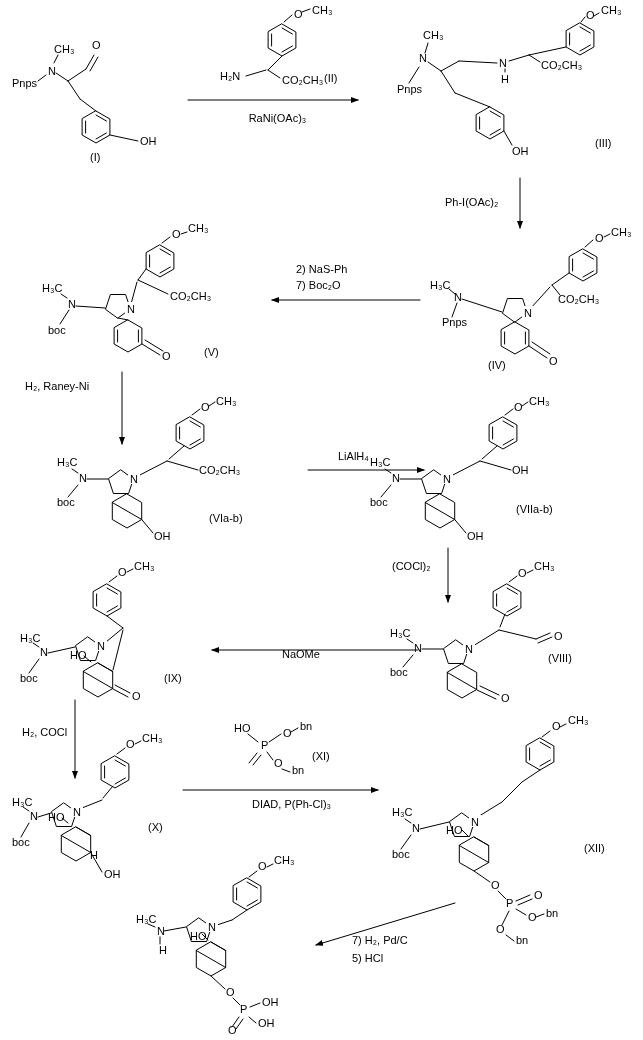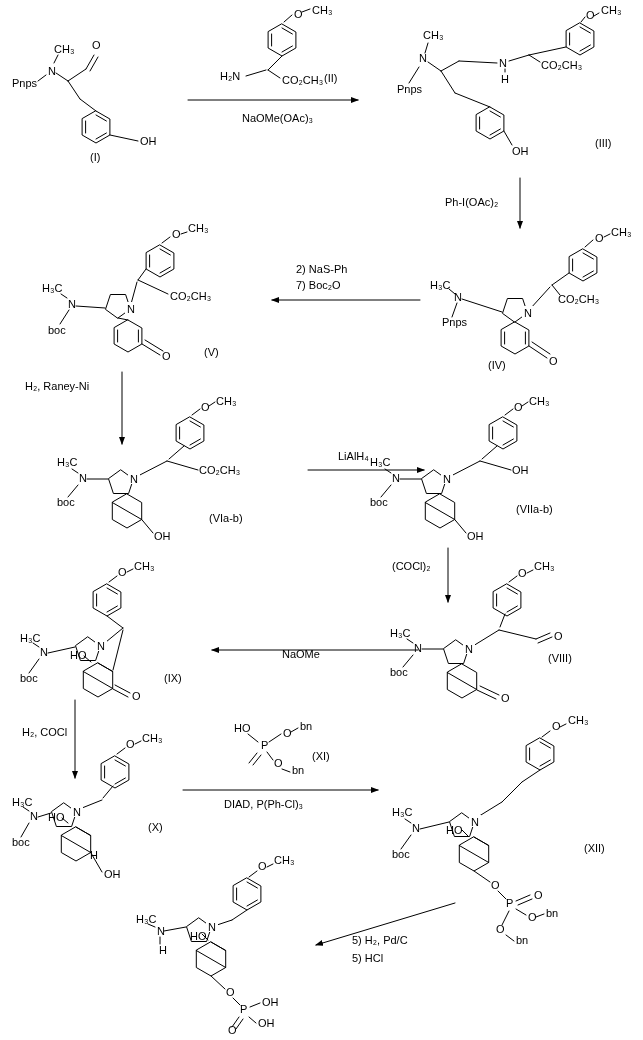--- a/index.html
+++ b/index.html
@@ -49,31 +49,31 @@
       <line x1="122" y1="372" x2="122" y2="444" marker-end="url(#ah)"></line>
       <line x1="308" y1="470" x2="424" y2="470" marker-end="url(#ah)"></line>
       <line x1="448" y1="548" x2="448" y2="602" marker-end="url(#ah)"></line>
       <line x1="418" y1="650" x2="212" y2="650" marker-end="url(#ah)"></line>
       <line x1="75" y1="700" x2="75" y2="778" marker-end="url(#ah)"></line>
       <line x1="183" y1="790" x2="378" y2="790" marker-end="url(#ah)"></line>
       <line x1="455" y1="903" x2="316" y2="945" marker-end="url(#ah)"></line>
     </g>
   </svg>
 
-  <div class="rg" style="left:225px;top:112px;width:105px;text-align:center">NaOMe(OAc)₃</div>
+  <div class="rg" style="left:225px;top:112px;width:105px;text-align:center">RaNi(OAc)₃</div>
   <div class="rg" style="left:445px;top:196px">Ph-I(OAc)₂</div>
   <div class="rg" style="left:296px;top:263px">2) NaS-Ph</div>
   <div class="rg" style="left:296px;top:279px">7) Boc₂O</div>
   <div class="rg" style="left:25px;top:380px">H₂, Raney-Ni</div>
   <div class="rg" style="left:338px;top:450px">LiAlH₄</div>
   <div class="rg" style="left:392px;top:560px">(COCl)₂</div>
   <div class="rg" style="left:282px;top:648px">NaOMe</div>
   <div class="rg" style="left:22px;top:726px">H₂, COCl</div>
-  <div class="rg" style="left:224px;top:798px">DIAD, P(Ph-Cl)₃</div>
-  <div class="rg" style="left:352px;top:934px">5) H₂, Pd/C</div>
+  <div class="rg" style="left:252px;top:798px">DIAD, P(Ph-Cl)₃</div>
+  <div class="rg" style="left:352px;top:934px">7) H₂, Pd/C</div>
   <div class="rg" style="left:352px;top:952px">5) HCl</div>
 
   <svg style="left:8px;top:35px" width="180" height="132">
     <g class="b">
       <line x1="30" y1="46" x2="38" y2="40"></line>
         <line x1="46" y1="28" x2="50" y2="20"></line>
       <line x1="48" y1="38" x2="60" y2="46"></line>
         <line x1="60" y1="46" x2="78" y2="34"></line>
       <line x1="78" y1="34" x2="86" y2="20"></line>
         <line x1="82" y1="36" x2="90" y2="22"></line>

